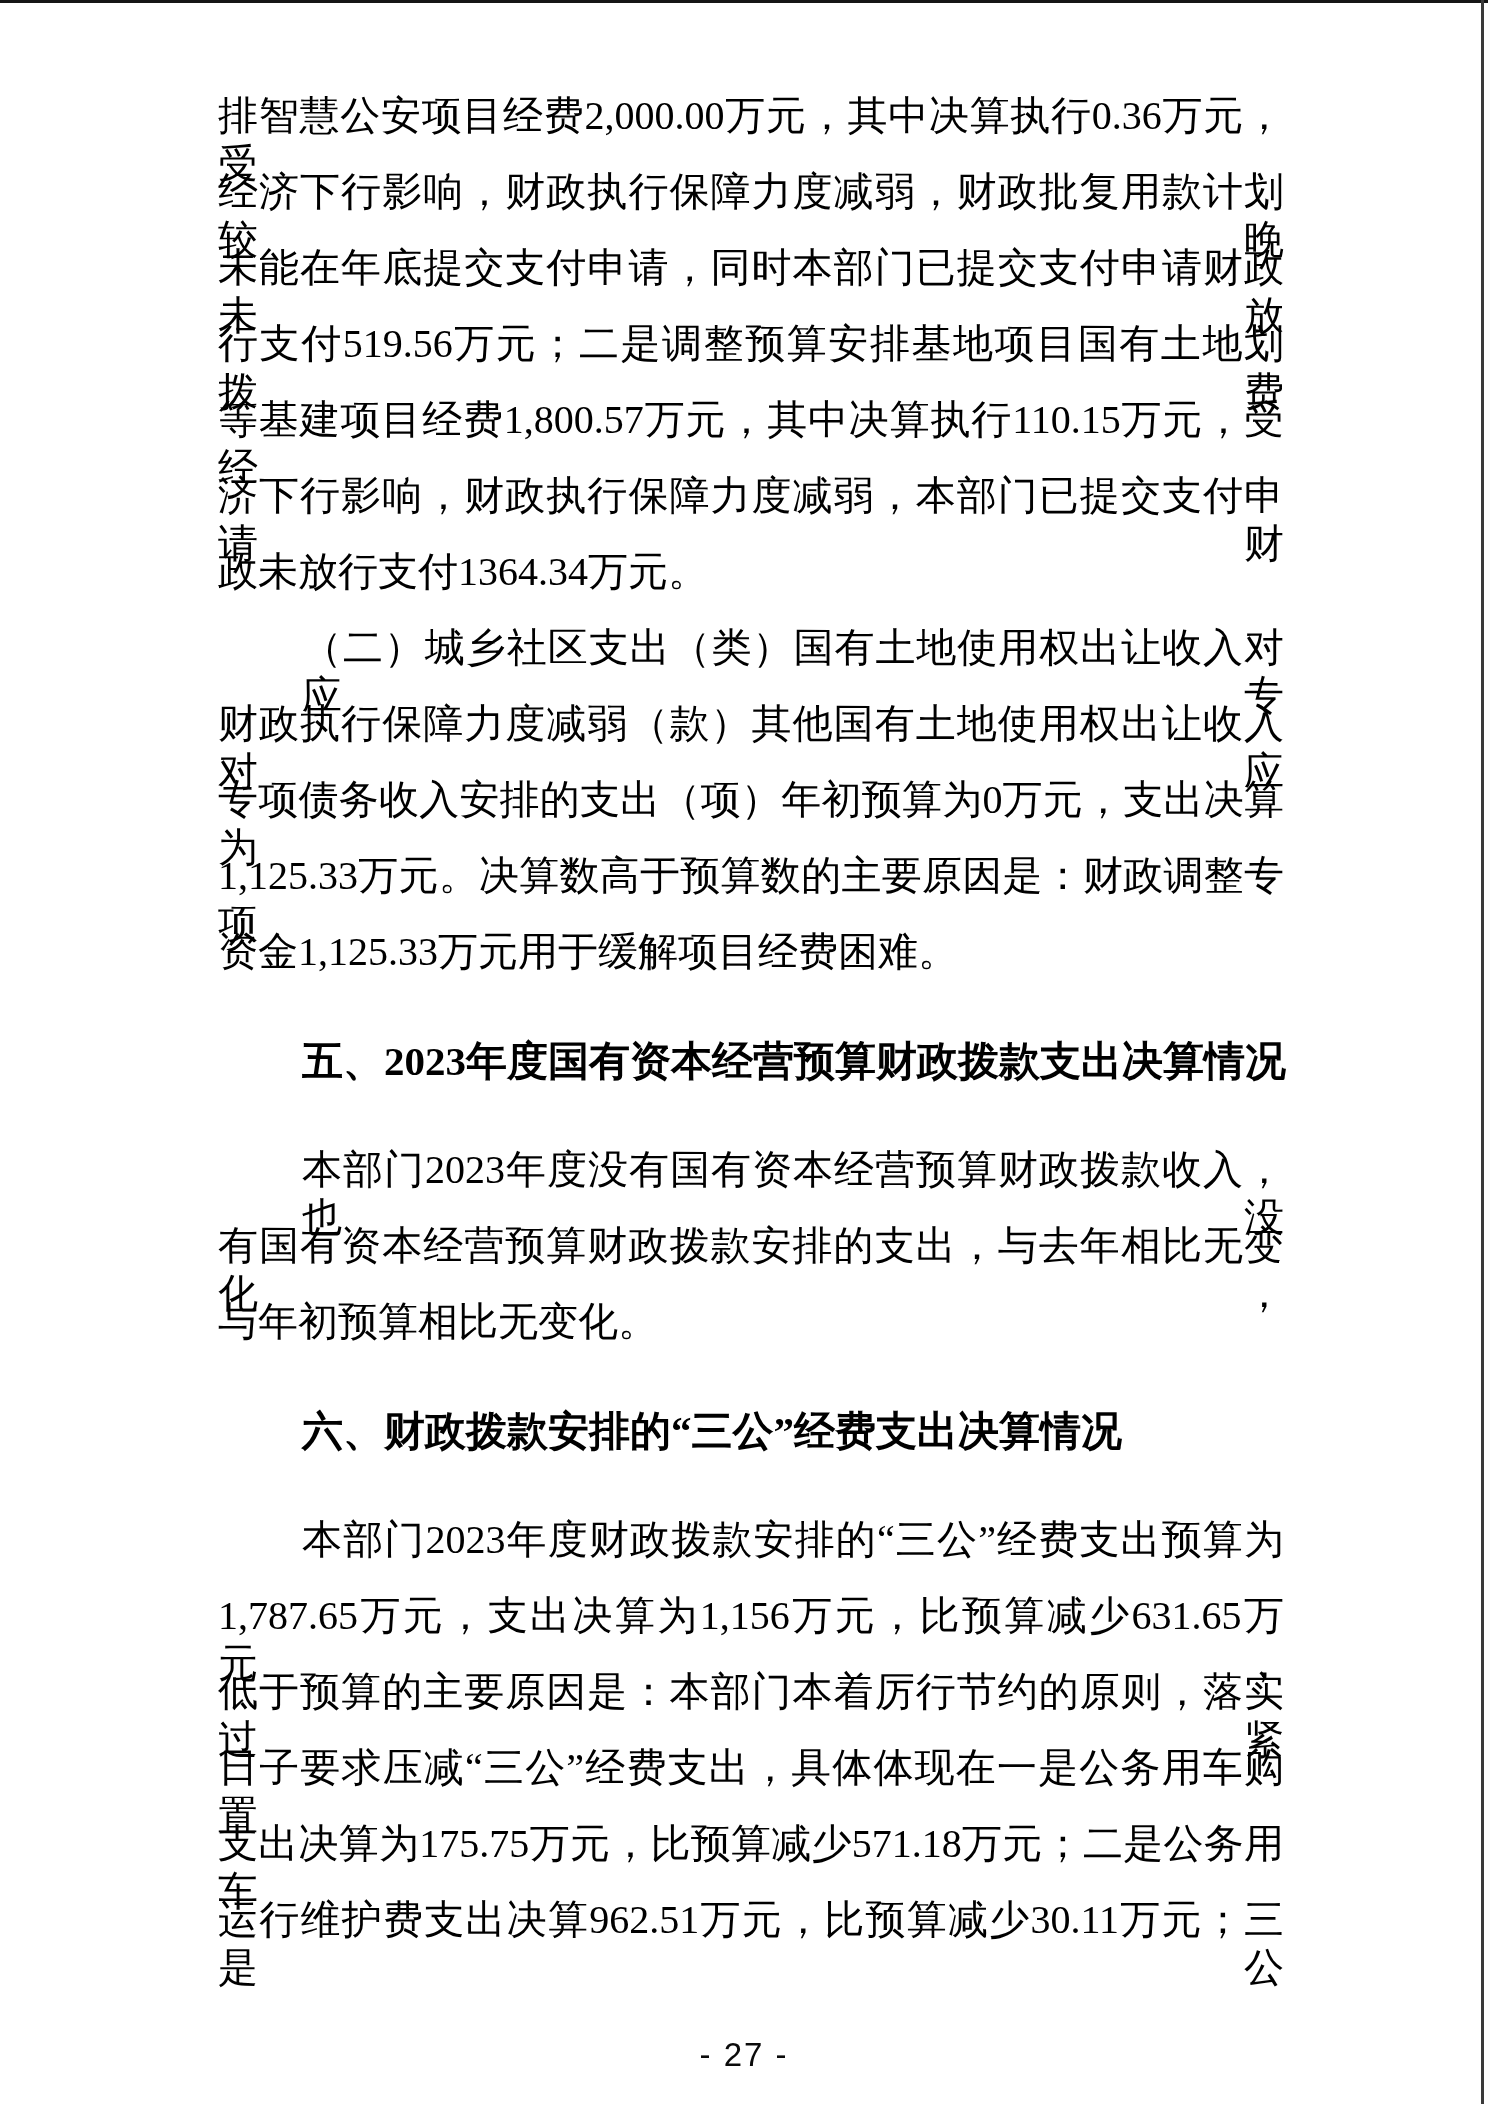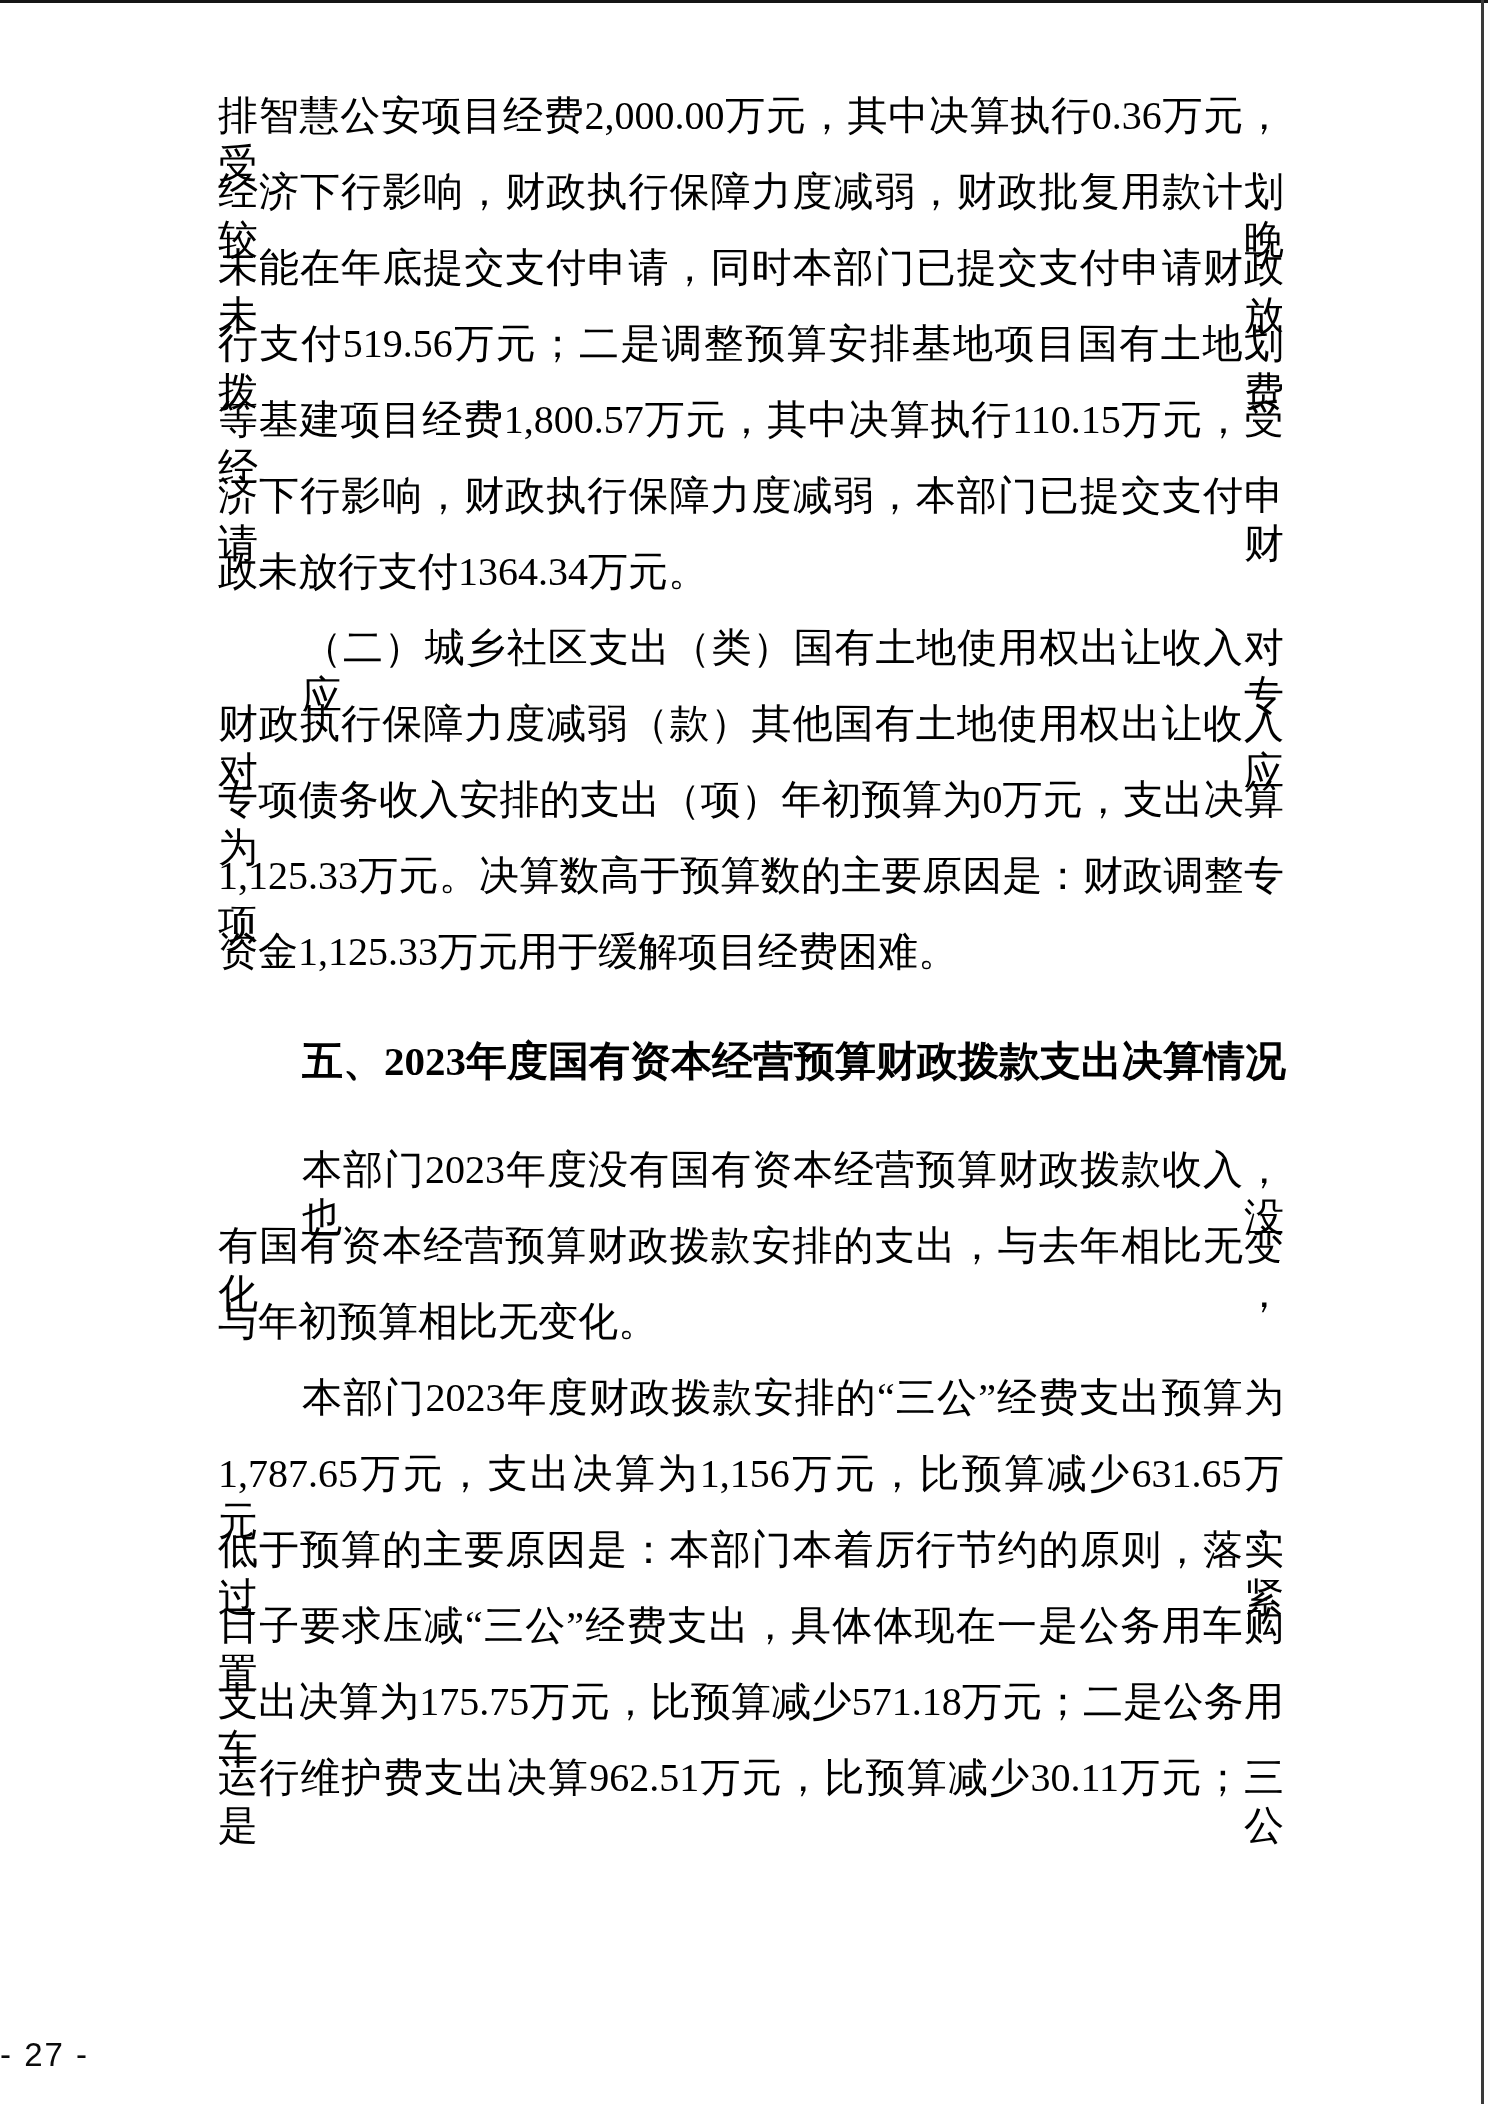--- a/index.html
+++ b/index.html
@@ -50,20 +50,21 @@
     font-family: Liberation Serif, serif;
     font-weight: 700;
     font-size: 41px;
     white-space: nowrap;
   }
   .footer {
     position: absolute;
     top: 2036px;
     left: 0;
     width: 100%;
+    text-align: center;
     font-family: "Liberation Sans", sans-serif;
     font-size: 33px;
     letter-spacing: 2px;
     color: #0a0a0a;
   }
 </style>
 </head>
 <body>
 
 <div class="page">
@@ -85,20 +86,21 @@
     <div class="line j">专项债务收入安排的支出（项）年初预算为0万元，支出决算为</div>
     <div class="line j">1,125.33万元。决算数高于预算数的主要原因是：财政调整专项</div>
     <div class="line">资金1,125.33万元用于缓解项目经费困难。</div>
 
     <div class="heading">五、2023年度国有资本经营预算财政拨款支出决算情况</div>
 
     <div class="line j ind">本部门2023年度没有国有资本经营预算财政拨款收入，也没</div>
     <div class="line j">有国有资本经营预算财政拨款安排的支出，与去年相比无变化，</div>
     <div class="line">与年初预算相比无变化。</div>
 
+    <div class="heading">六、财政拨款安排的“三公”经费支出决算情况</div>
 
     <div class="line j ind">本部门2023年度财政拨款安排的“三公”经费支出预算为</div>
     <div class="line j">1,787.65万元，支出决算为1,156万元，比预算减少631.65万元，</div>
     <div class="line j">低于预算的主要原因是：本部门本着厉行节约的原则，落实过紧</div>
     <div class="line j">日子要求压减“三公”经费支出，具体体现在一是公务用车购置</div>
     <div class="line j">支出决算为175.75万元，比预算减少571.18万元；二是公务用车</div>
     <div class="line j">运行维护费支出决算962.51万元，比预算减少30.11万元；三是公</div>
   </div>
 
   <div class="footer">- 27 -</div>

